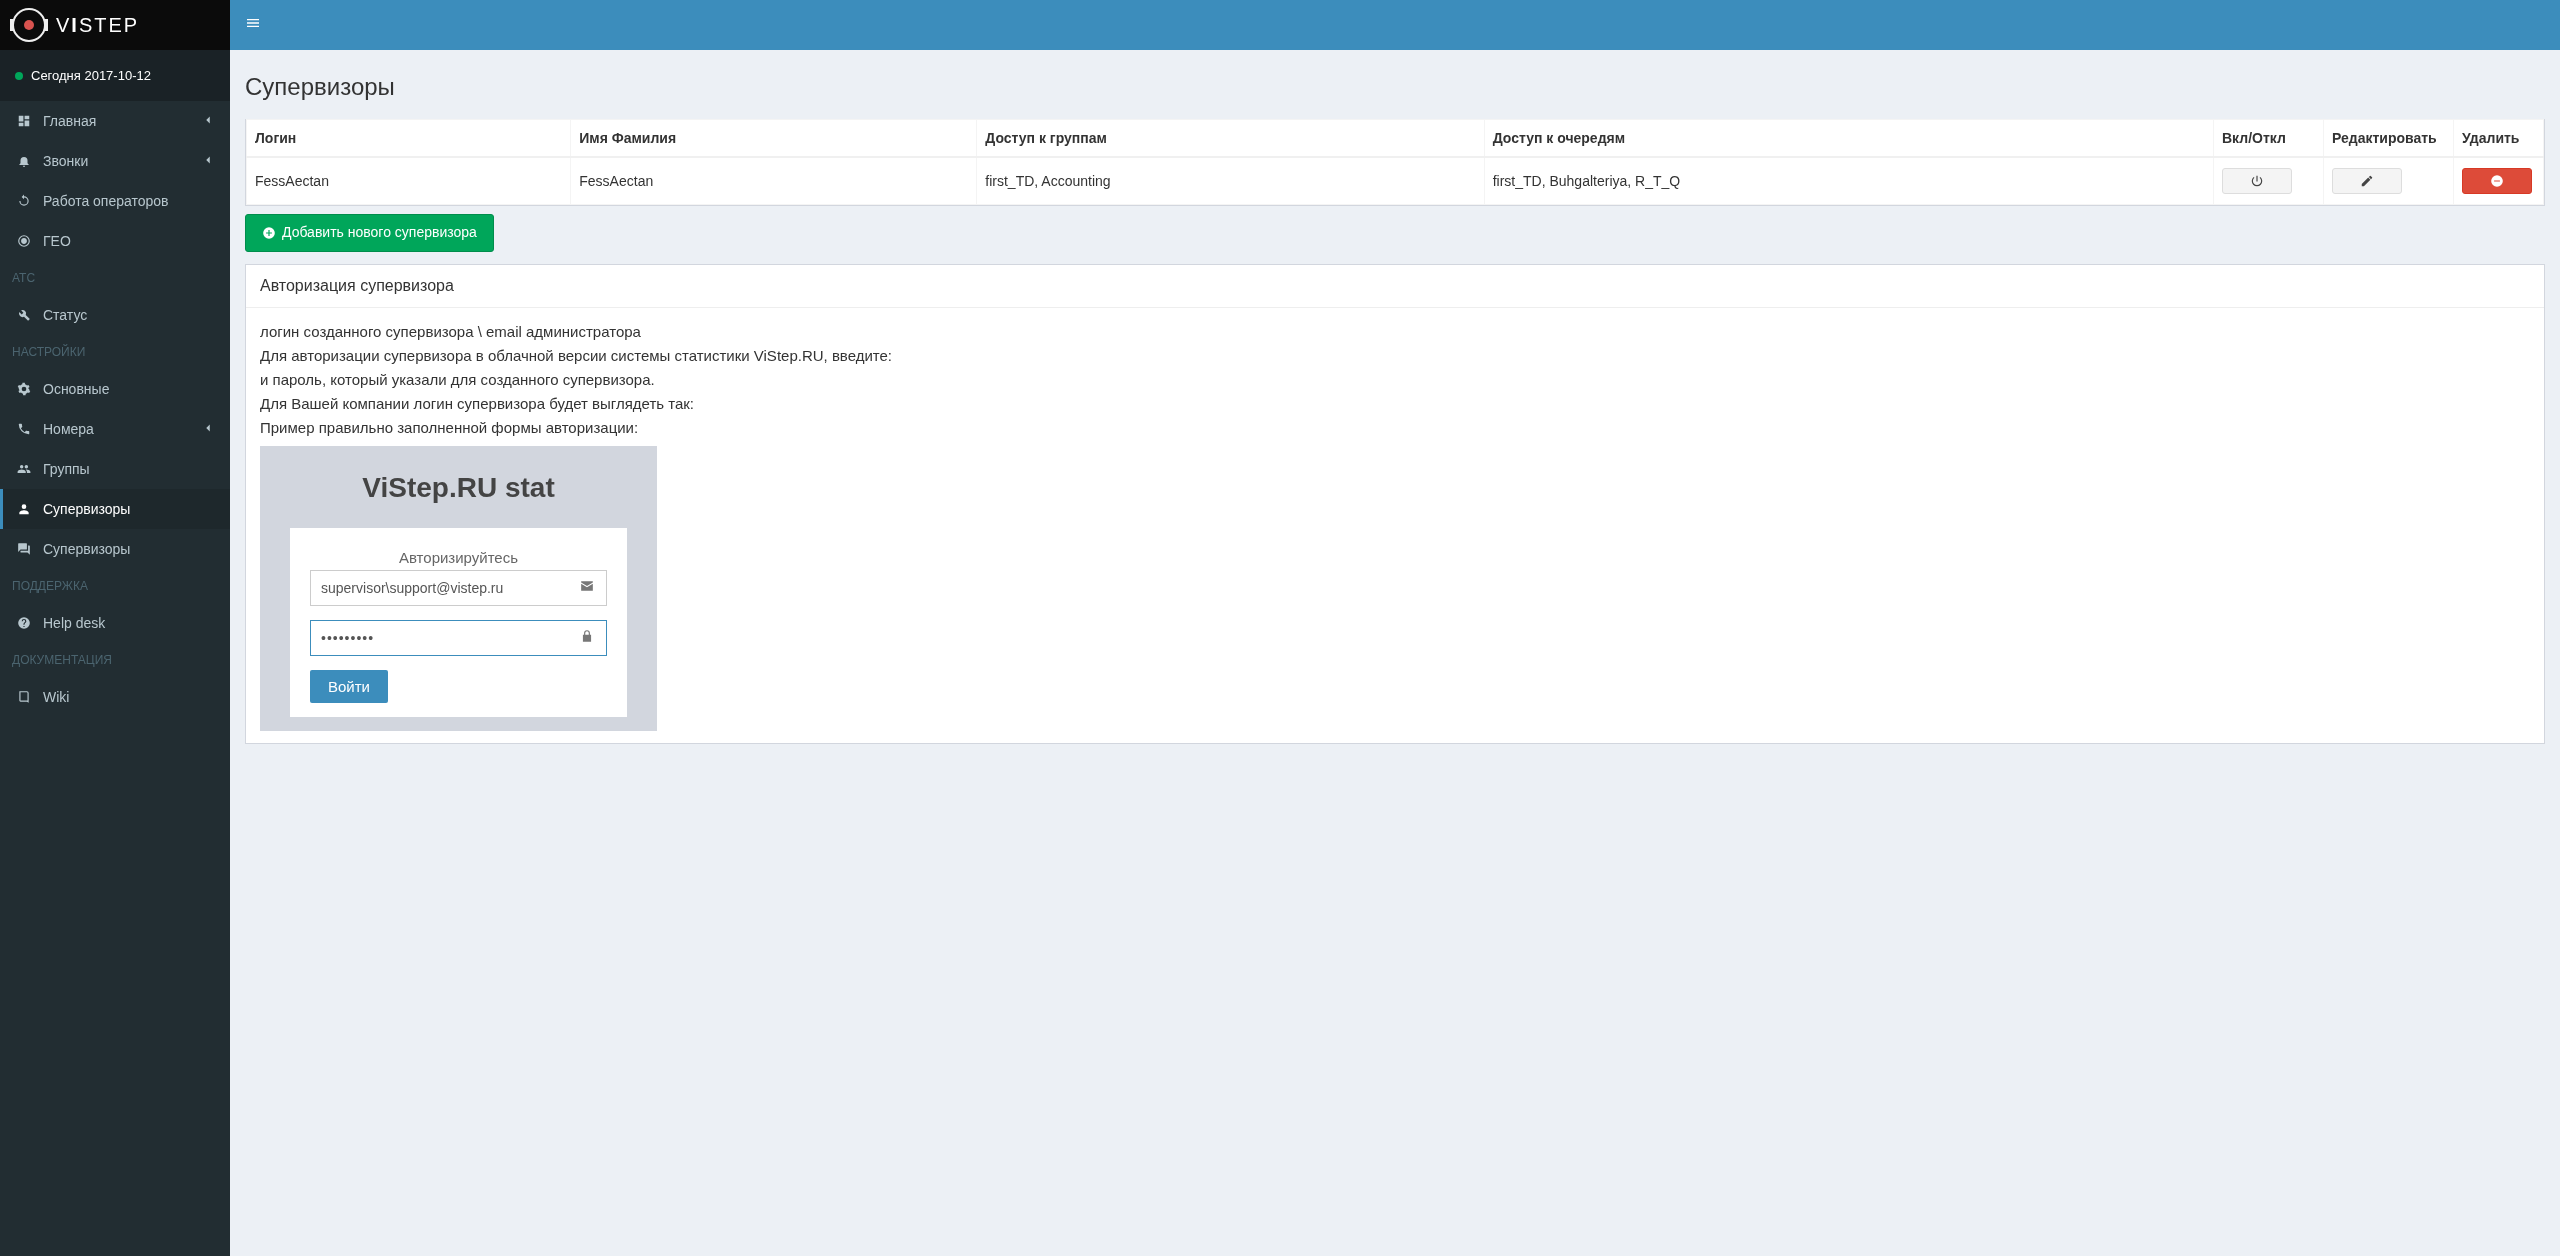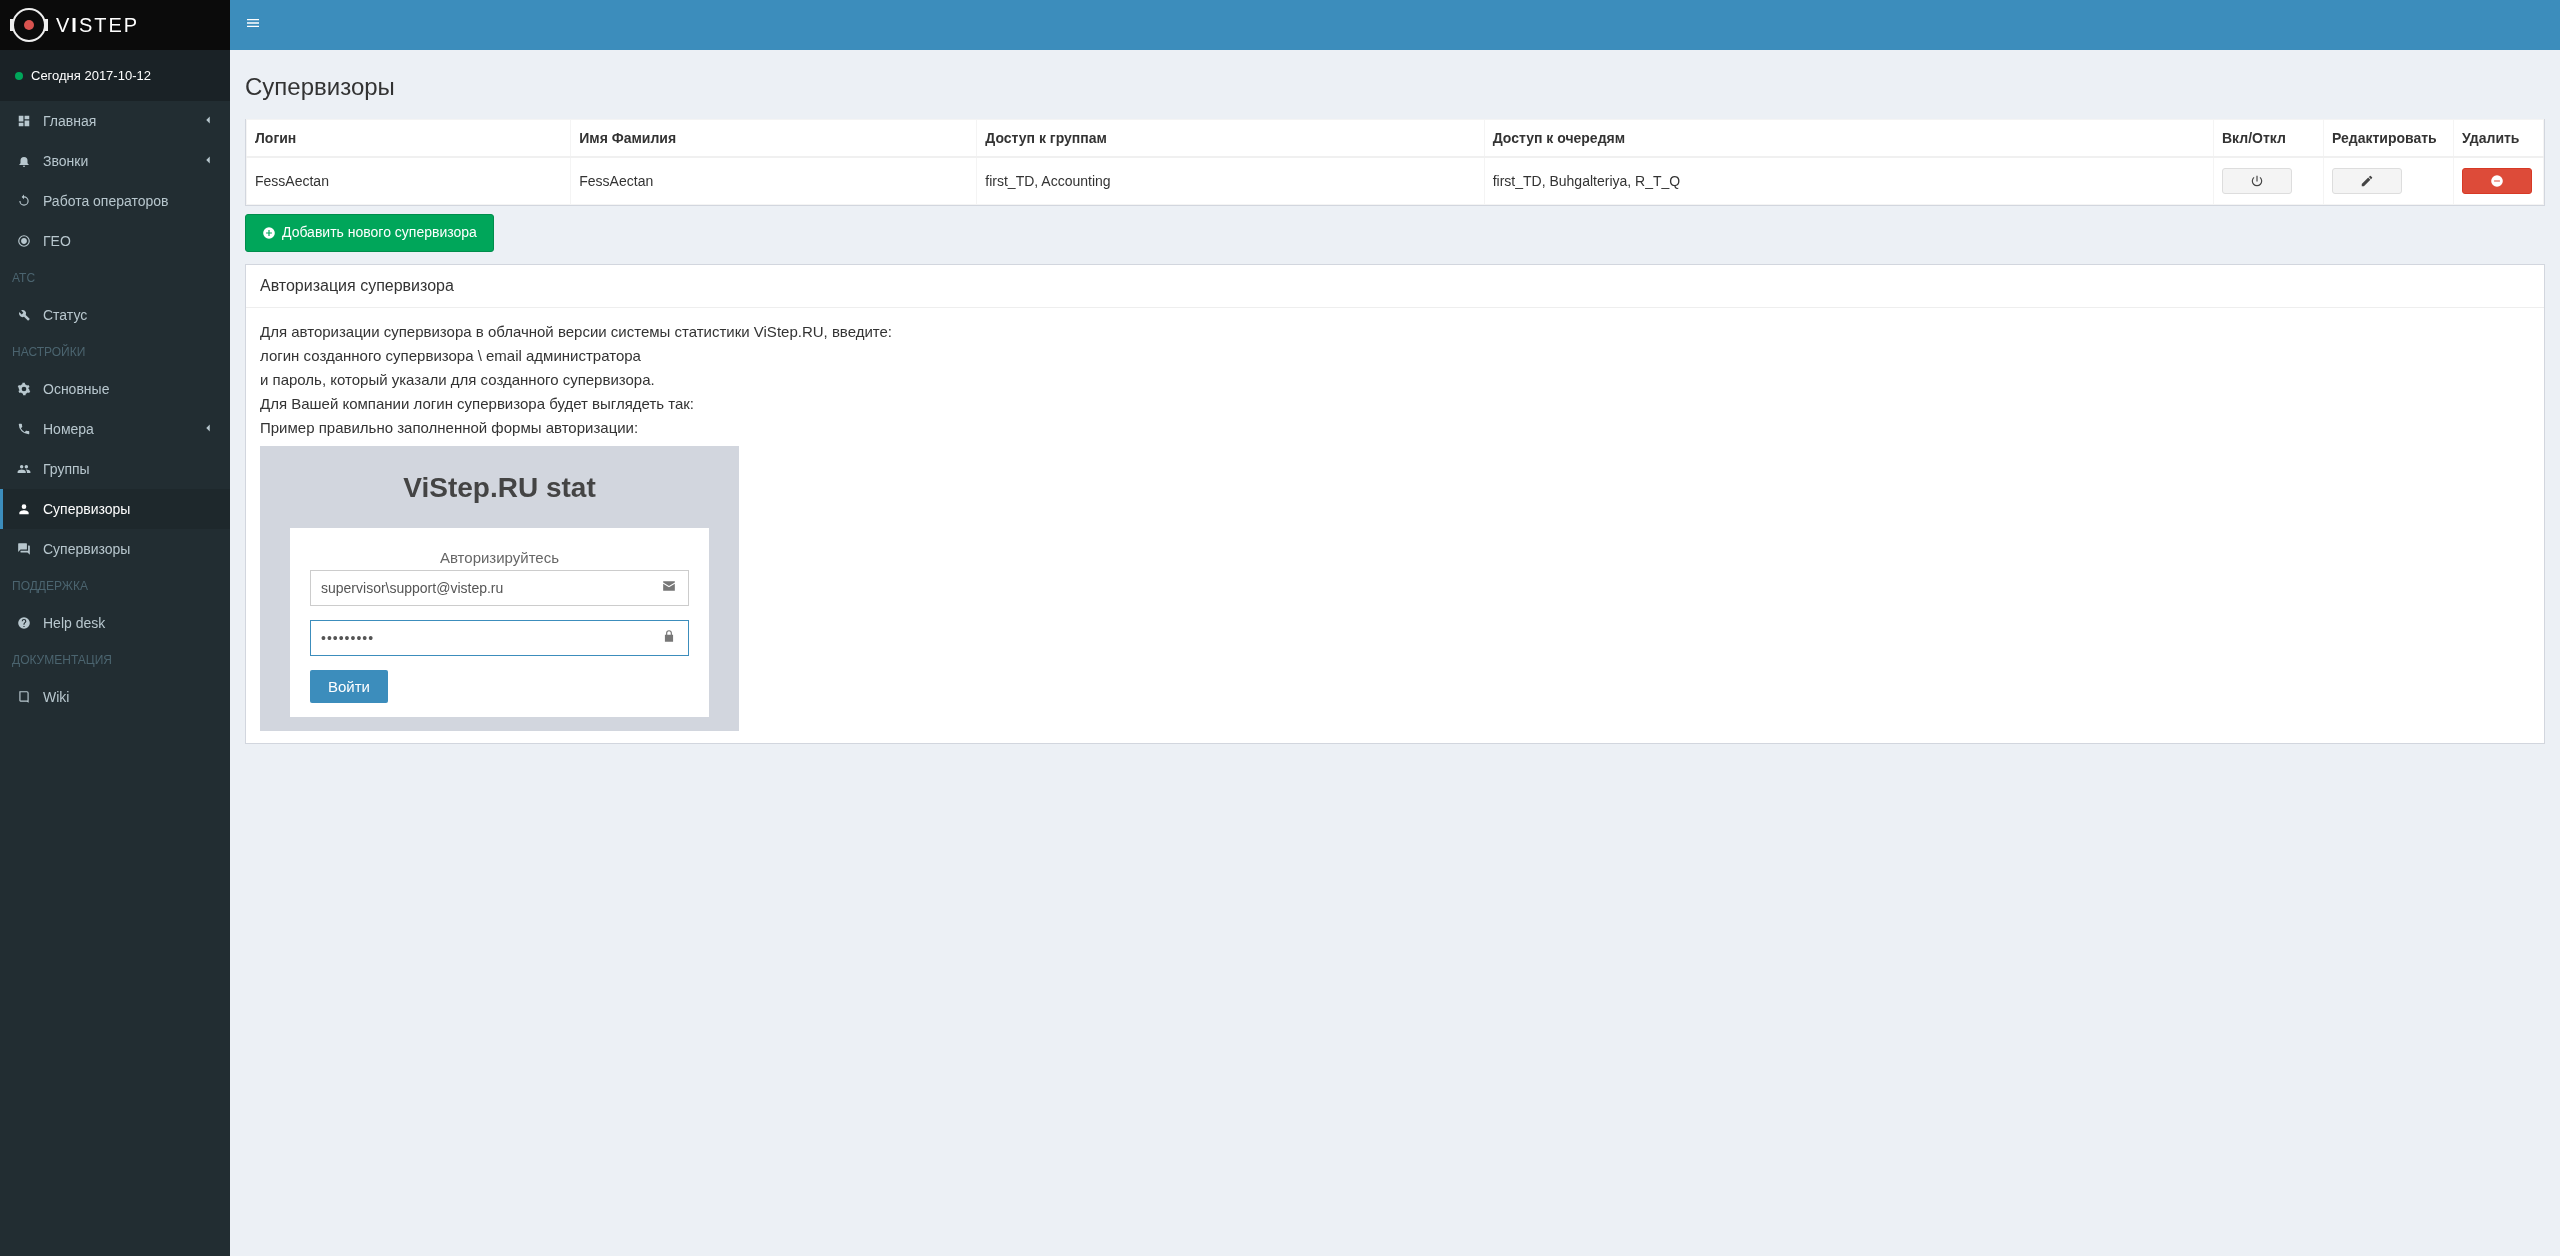--- a/index.html
+++ b/index.html
@@ -185,21 +185,21 @@
     padding:10px 12px;
     font-family: Menlo, Consolas, monospace;
     font-size:14px;
     color:#333;
     margin:14px 0;
   }
 
   
   .example-wrap {
     background:#d2d6de;
-    width:479px;
+    width:397px;
     padding:20px 30px 14px 30px;
   }
   .example-title {
     text-align:center;
     font-size:28px;
     color:#444;
     font-weight:700;
     margin-bottom:18px;
   }
   .example-card {
@@ -437,22 +437,22 @@
         <svg class="ico" viewBox="0 0 24 24" style="fill:#fff;">
             <path d="M12 2a10 10 0 1 0 0 20 10 10 0 0 0 0-20zm5 11h-4v4h-2v-4H7v-2h4V7h2v4h4v2z"></path>
           </svg>
         <span>Добавить нового супервизора</span>
       </button>
 
       
       <div class="panel">
         <div class="panel-header">Авторизация супервизора</div>
         <div class="panel-body">
+          <div>логин созданного супервизора \ email администратора</div>
           <div>Для авторизации супервизора в облачной версии системы статистики ViStep.RU, введите:</div>
-          <div>логин созданного супервизора \ email администратора</div>
           <div>и пароль, который указали для созданного супервизора.</div>
           <div>Для Вашей компании логин супервизора будет выглядеть так:</div>
 
 
           <div style="margin-bottom:6px;">Пример правильно заполненной формы авторизации:</div>
 
           <div class="example-wrap">
             <div class="example-title">ViStep.RU stat</div>
             <div class="example-card">
               <div class="example-sub">Авторизируйтесь</div>

